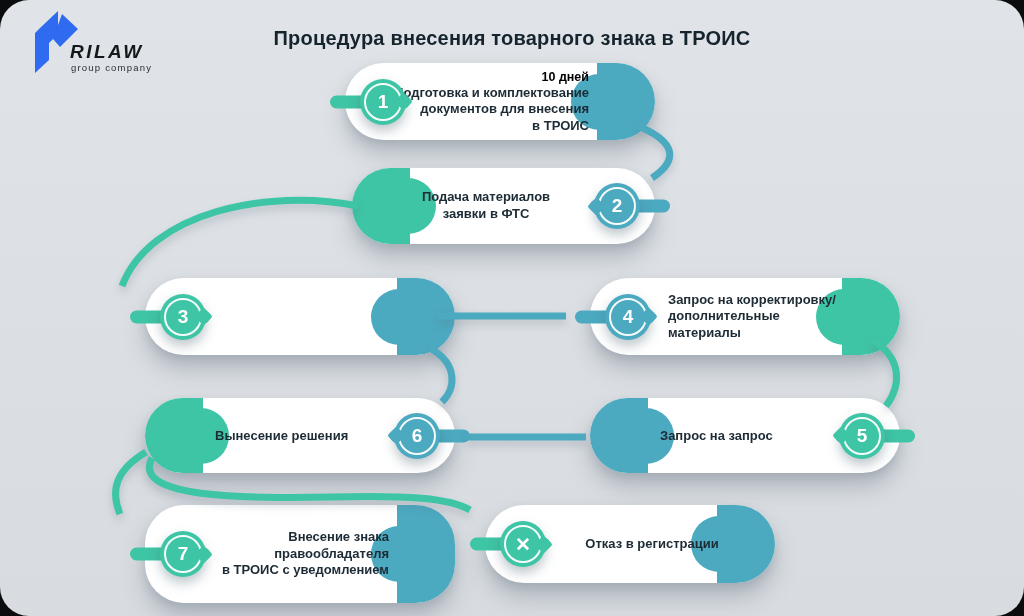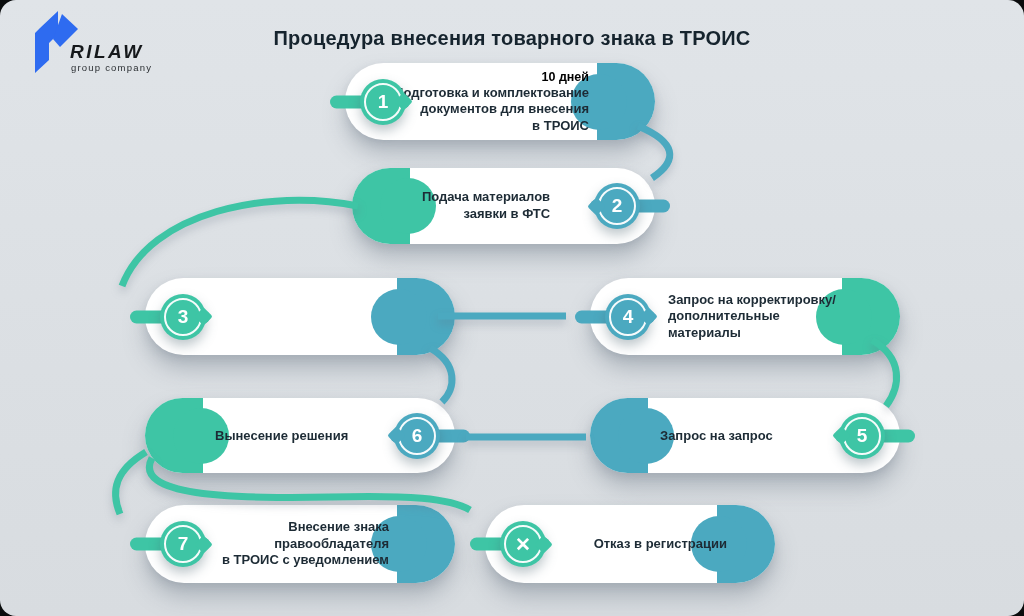--- a/index.html
+++ b/index.html
@@ -1,16 +1,16 @@
 <!DOCTYPE html>
 <html><head>
 <meta charset="utf-8">
 <style>
   html,body{margin:0;padding:0;background:#0a0c0d;font-family:"Liberation Sans",sans-serif;}
-  .canvas{position:relative;width:1024px;height:616px;border-radius:16px;overflow:hidden;
+  .canvas{position:relative;width:1024px;height:616px;border-radius:29px;overflow:hidden;
           background:linear-gradient(180deg,#e0e4e8 0%,#dbdfe3 60%,#d8dce0 100%);}
   
   .title{position:absolute;top:27px;left:0;width:100%;text-align:center;
          font-size:20px;font-weight:800;color:#16242e;letter-spacing:.2px;}
   .logo{position:absolute;left:32px;top:8px;width:150px;height:72px;}
   
   .node{position:absolute;background:#ffffff;border-radius:39px;
         box-shadow:0 14px 22px rgba(105,118,132,.38),0 4px 8px rgba(105,118,132,.18);}
   .g{background:#3EC5A5;}
   .b{background:#4BA9C0;}
@@ -30,32 +30,32 @@
   .badge.left{left:15px;}
   .badge.right{right:15px;}
   .badge::before{content:"";position:absolute;inset:4px;border:2px solid rgba(255,255,255,.95);border-radius:50%;}
   .badge::after{content:"";position:absolute;width:13px;height:13px;top:50%;margin-top:-6.5px;
                 background:inherit;transform:rotate(45deg);border-radius:2px;}
   .badge.left::after{right:-4px;}
   .badge.right::after{left:-4px;}
   .txt{position:absolute;top:50%;transform:translateY(-50%);
        font-weight:700;font-size:13px;line-height:1.28;color:#1d2b35;}
   .txt.r{right:66px;text-align:right;}
-  .txt.l{left:70px;text-align:right;}
+  .txt.l{left:70px;text-align:center;}
   .txt.c{left:78px;right:64px;text-align:left;}
-  .txt.cx{left:92px;right:48px;text-align:right;}
+  .txt.cx{left:92px;right:48px;text-align:center;}
   .duration{color:#000000;font-size:12.5px;font-weight:700;}
   
   #n1{left:345px;top:63px;width:310px;height:77px;}
   #n2{left:352px;top:168px;width:303px;height:76px;}
   #n3{left:145px;top:278px;width:310px;height:77px;}
   #n4{left:590px;top:278px;width:310px;height:77px;}
   #n5{left:590px;top:398px;width:310px;height:75px;}
   #n6{left:145px;top:398px;width:310px;height:75px;}
-  #n7{left:145px;top:505px;width:310px;height:78px;}
+  #n7{left:145px;top:505px;width:310px;height:98px;}
   #nx{left:485px;top:505px;width:290px;height:78px;}
   
   .arrows{position:absolute;left:0;top:0;width:1024px;height:616px;pointer-events:none;}
   .arrows path{fill:none;stroke-width:7;}
   .arrows .shade{filter:drop-shadow(0 5px 4px rgba(96,112,128,.28));}
   .sg{stroke:#3EC5A5;}
   .sb{stroke:#4BA9C0;}
 </style>
 </head>
 <body>

